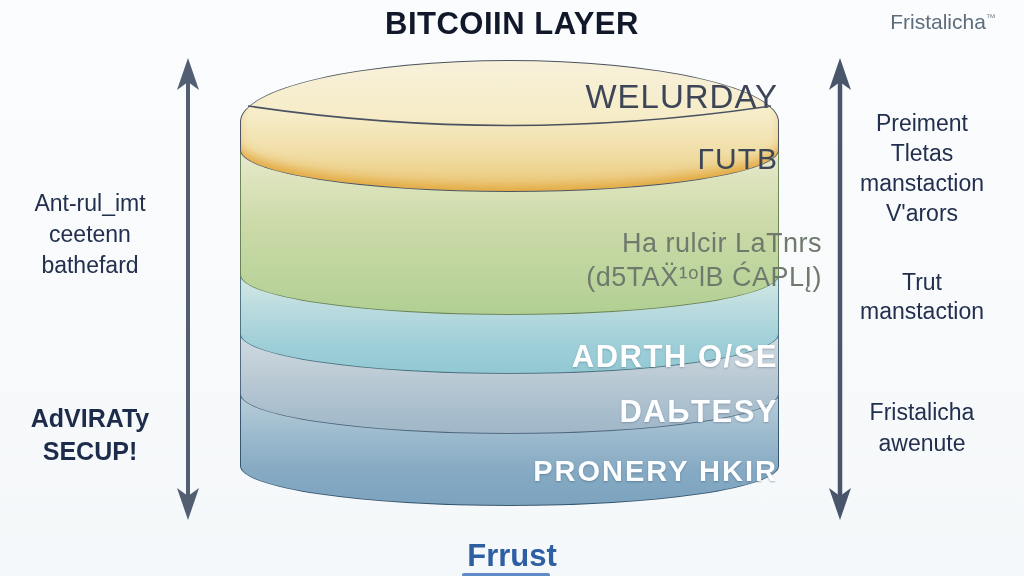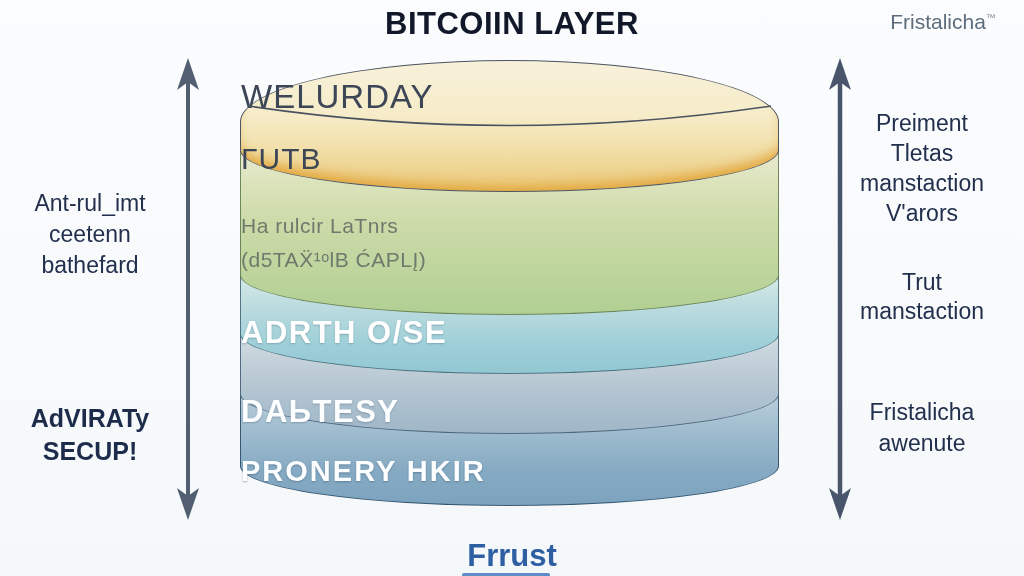--- a/index.html
+++ b/index.html
@@ -55,28 +55,28 @@
     background:linear-gradient(180deg,#d4dde3 0%,#bccbd5 42%,#a9becd 78%,#a0b7c8 100%);
     border-color:rgba(64,88,112,.85);
   }
   .layer-5{
     top:322px;height:122px;z-index:2;
     background:linear-gradient(180deg,#c3d4dd 0%,#a0bdcf 38%,#86aac3 72%,#7ca3bf 100%);
     border-color:rgba(44,76,102,.9);
   }
   .rim{position:absolute;left:0;top:0;z-index:1;}
   .layer-label{
-    position:absolute;left:0;width:100%;text-align:left;
+    position:absolute;left:0;width:100%;text-align:right;
     transform:translateY(-50%);white-space:nowrap;
   }
   .lbl-welurday{top:36px;font-size:33px;color:#3d4656;font-weight:500;letter-spacing:1px;}
   .lbl-utb{top:98px;font-size:30px;color:#3d4656;font-weight:500;letter-spacing:1px;}
-  .lbl-green{top:94px;font-size:21px;line-height:34px;color:#6f7a6d;font-weight:500;letter-spacing:.5px;}
+  .lbl-green{top:111px;font-size:27px;line-height:34px;color:#6f7a6d;font-weight:500;letter-spacing:.5px;padding-left:44px;}
   .lbl-green span{display:block;}
-  .lbl-adrth{top:61px;font-size:31px;color:#ffffff;font-weight:600;letter-spacing:1.5px;text-shadow:0 1px 2px rgba(60,90,110,.35);}
+  .lbl-adrth{top:85px;font-size:31px;color:#ffffff;font-weight:600;letter-spacing:1.5px;text-shadow:0 1px 2px rgba(60,90,110,.35);}
   .lbl-dabtesy{top:81px;font-size:31px;color:#fdfeff;font-weight:600;letter-spacing:1.5px;text-shadow:0 1px 2px rgba(60,80,110,.35);}
   .lbl-pronery{top:88px;font-size:29px;color:#fdfeff;font-weight:600;letter-spacing:2px;text-shadow:0 1px 2px rgba(40,70,100,.4);}
   .footer{
     position:absolute;top:538px;left:0;width:1024px;text-align:center;
     font-size:31px;color:#2e5fa3;font-weight:600;
   }
   .footer-bar{
     position:absolute;top:573px;left:462px;width:88px;height:8px;
     background:#3a6fbc;border-radius:2px;opacity:.8;
   }

